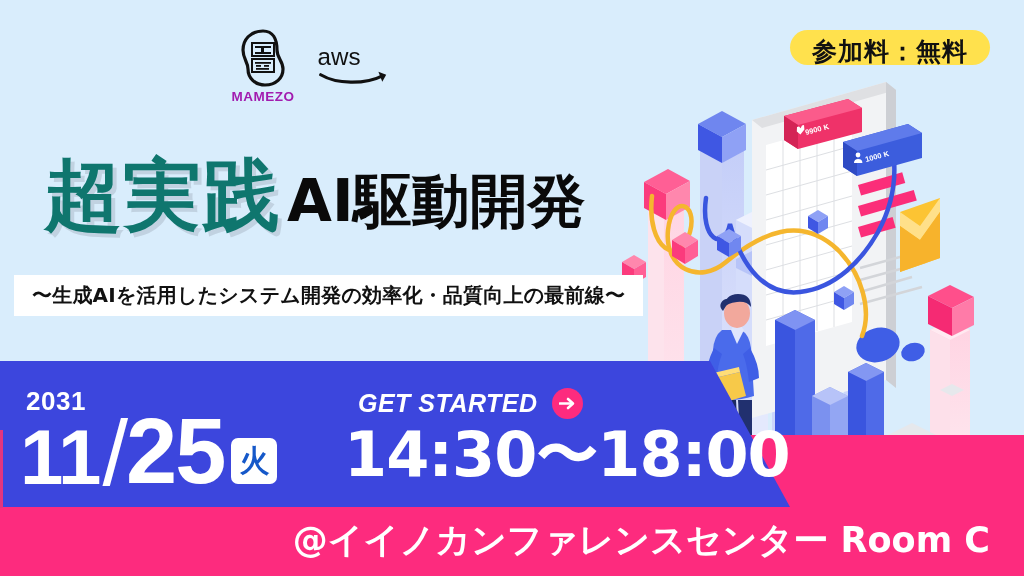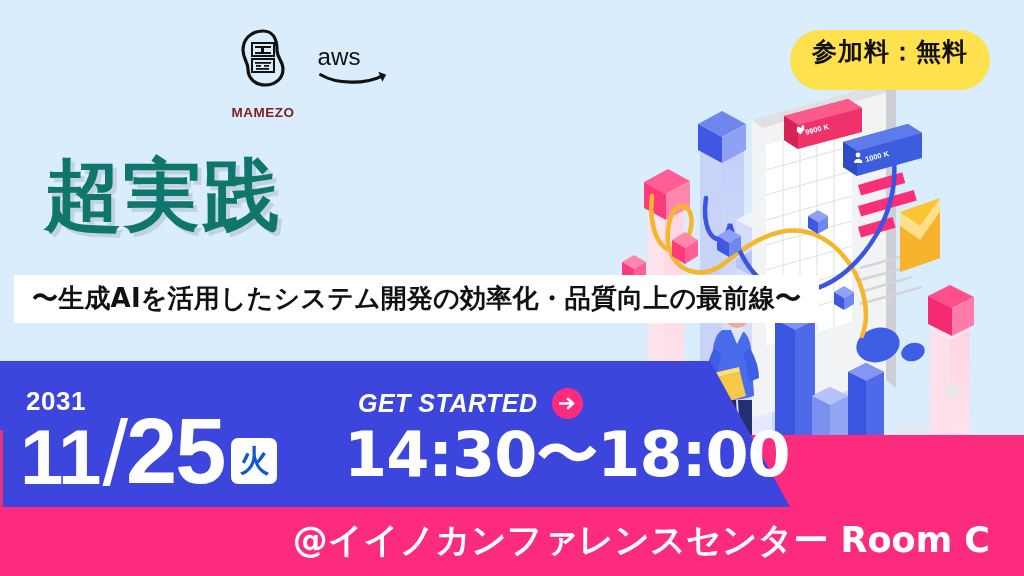--- a/index.html
+++ b/index.html
@@ -12,45 +12,45 @@
 
   
   .illus{position:absolute;inset:0;overflow:hidden;}
   .illus svg{position:absolute;top:0;left:0;}
 
   
   .logos{position:absolute;left:228px;top:28px;width:180px;height:92px;
          display:flex;align-items:flex-start;gap:18px;}
   .mamezo{width:70px;display:flex;flex-direction:column;align-items:center;}
   .mamezo .mark{width:52px;height:60px;}
-  .mamezo .word{font-size:13.5px;font-weight:bold;letter-spacing:.5px;color:#7f1d1d;margin-top:17px;
+  .mamezo .word{font-size:13.5px;font-weight:bold;letter-spacing:.5px;color:#a21caf;margin-top:1px;
                 font-family:"Liberation Sans",sans-serif;}
   .aws{width:78px;margin-top:14px;}
 
   
   .free-badge{position:absolute;right:34px;top:30px;background:#ffe14d;
-    border-radius:999px;padding:9px 22px 26px;display:flex;align-items:center;}
+    border-radius:999px;padding:9px 22px 1px;display:flex;align-items:center;}
   .free-badge span{font-size:25px;font-weight:bold;color:#111;letter-spacing:1px;
     font-family:"DejaVu Sans","Liberation Sans",sans-serif;line-height:1;}
 
   
   .title-wrap{position:absolute;left:44px;top:160px;display:flex;align-items:flex-end;}
   .t-big{position:relative;font-size:78px;font-weight:bold;color:#0f766e;line-height:.92;
          letter-spacing:1px;text-shadow:4px 4px 0 rgba(150,160,175,.35);
          font-family:"DejaVu Sans","Liberation Sans",sans-serif;}
   .t-hl{position:absolute;left:2px;right:-8px;bottom:-9px;height:15px;background:#ffe84a;
         border-radius:9px;z-index:-1;}
   .t-small{font-size:58px;font-weight:bold;color:#0a0a0a;line-height:1;letter-spacing:0px;
            margin-left:6px;padding-bottom:2px;
            font-family:"DejaVu Sans","Liberation Sans",sans-serif;}
 
   
   .subtitle{position:absolute;left:14px;top:275px;background:#ffffff;
     padding:9px 18px 10px;display:inline-block;}
-  .subtitle span{font-size:26px;font-weight:bold;color:#111;letter-spacing:.2px;
+  .subtitle span{font-size:20px;font-weight:bold;color:#111;letter-spacing:.2px;
     font-family:"DejaVu Sans","Liberation Sans",sans-serif;line-height:1.1;}
 
   
   .pink-band{position:absolute;left:0;right:0;bottom:0;height:141px;background:#fd2b7e;}
   .venue{position:absolute;right:34px;bottom:18px;font-size:35px;font-weight:bold;color:#fff;
     letter-spacing:0px;font-family:"DejaVu Sans","Liberation Sans",sans-serif;line-height:1;}
 
   
   .blue-band{position:absolute;left:0;top:361px;width:820px;height:146px;background:#3c46dd;
     clip-path:polygon(0 0,710px 0,790px 146px,0 146px);}
@@ -332,20 +332,21 @@
 
   <div class="free-badge">
     <span>参加料：無料</span>
   </div>
 
   <div class="title-wrap">
     <div class="t-big">
       <span>超実践</span>
       <span class="t-hl"></span>
     </div>
+    <div class="t-small">AI駆動開発</div>
   </div>
 
   <div class="subtitle">
     <span>〜生成AIを活用したシステム開発の効率化・品質向上の最前線〜</span>
   </div>
 
   <div class="pink-band"></div>
 
   <div class="blue-band"></div>
   <div class="left-sliver"></div>

